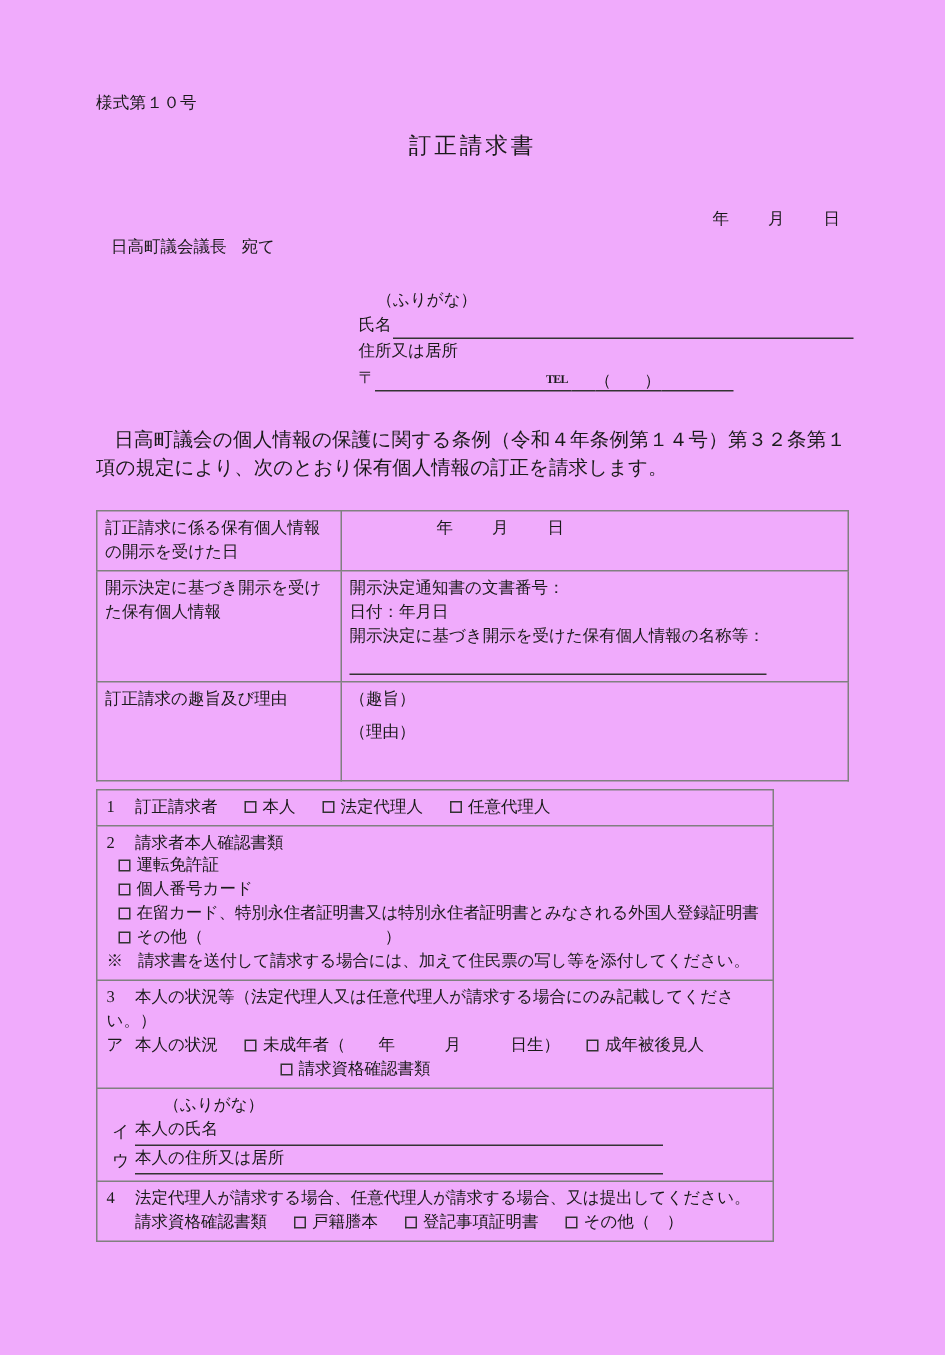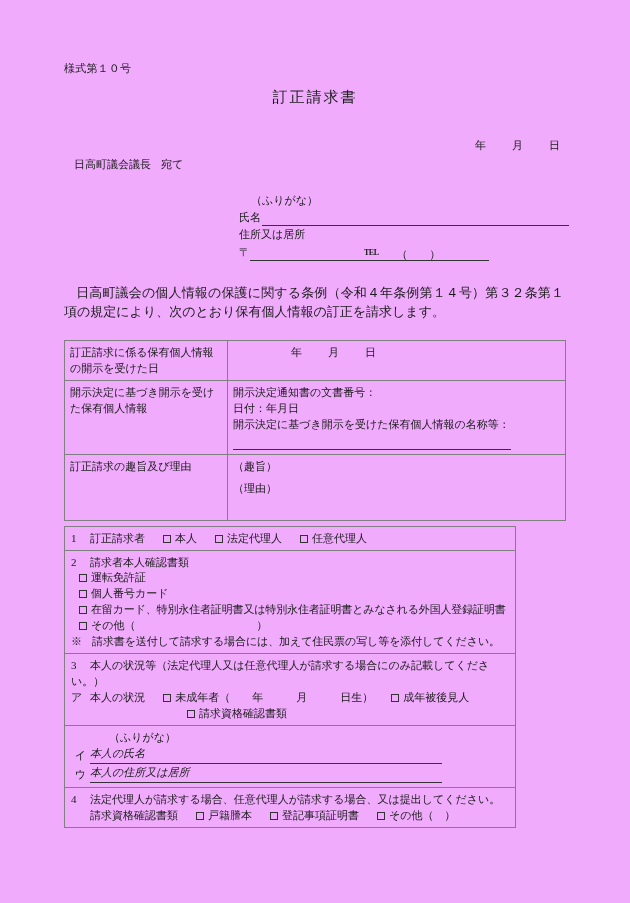--- a/index.html
+++ b/index.html
@@ -192,21 +192,20 @@
     display: flex;
     align-items: flex-end;
     line-height: 17px;
   }
   .id-row .kana-label { flex: none; }
   .id-row .u {
     border-bottom: 1px solid #333;
     width: 352px;
     white-space: nowrap;
     padding-bottom: 1px;
-    font-style: italic;
   }
   .furi-inline { padding-left: 38px; line-height: 16px; }
   .tight { letter-spacing: -0.15px; }
 </style>
 </head>
 <body>
 
 <div class="page">
   <div class="doc">
 

